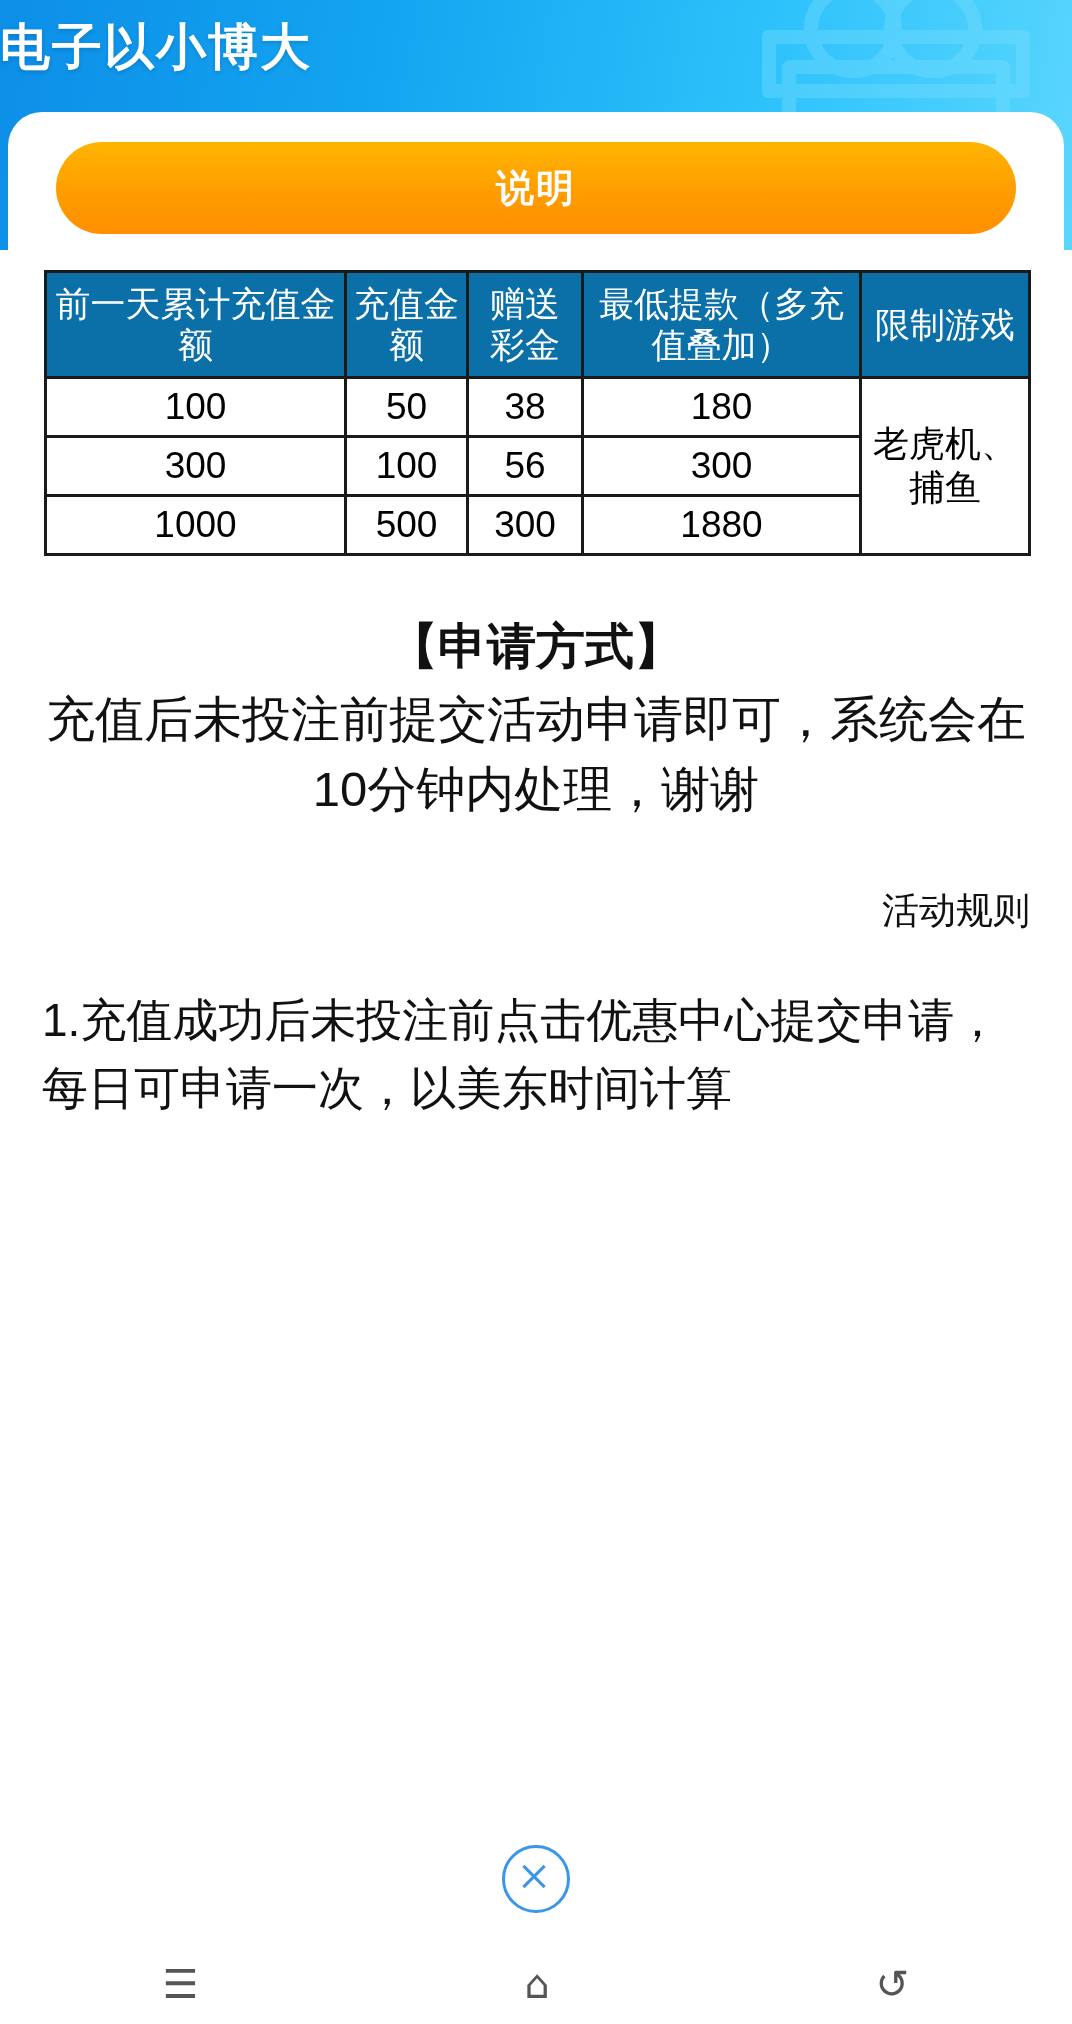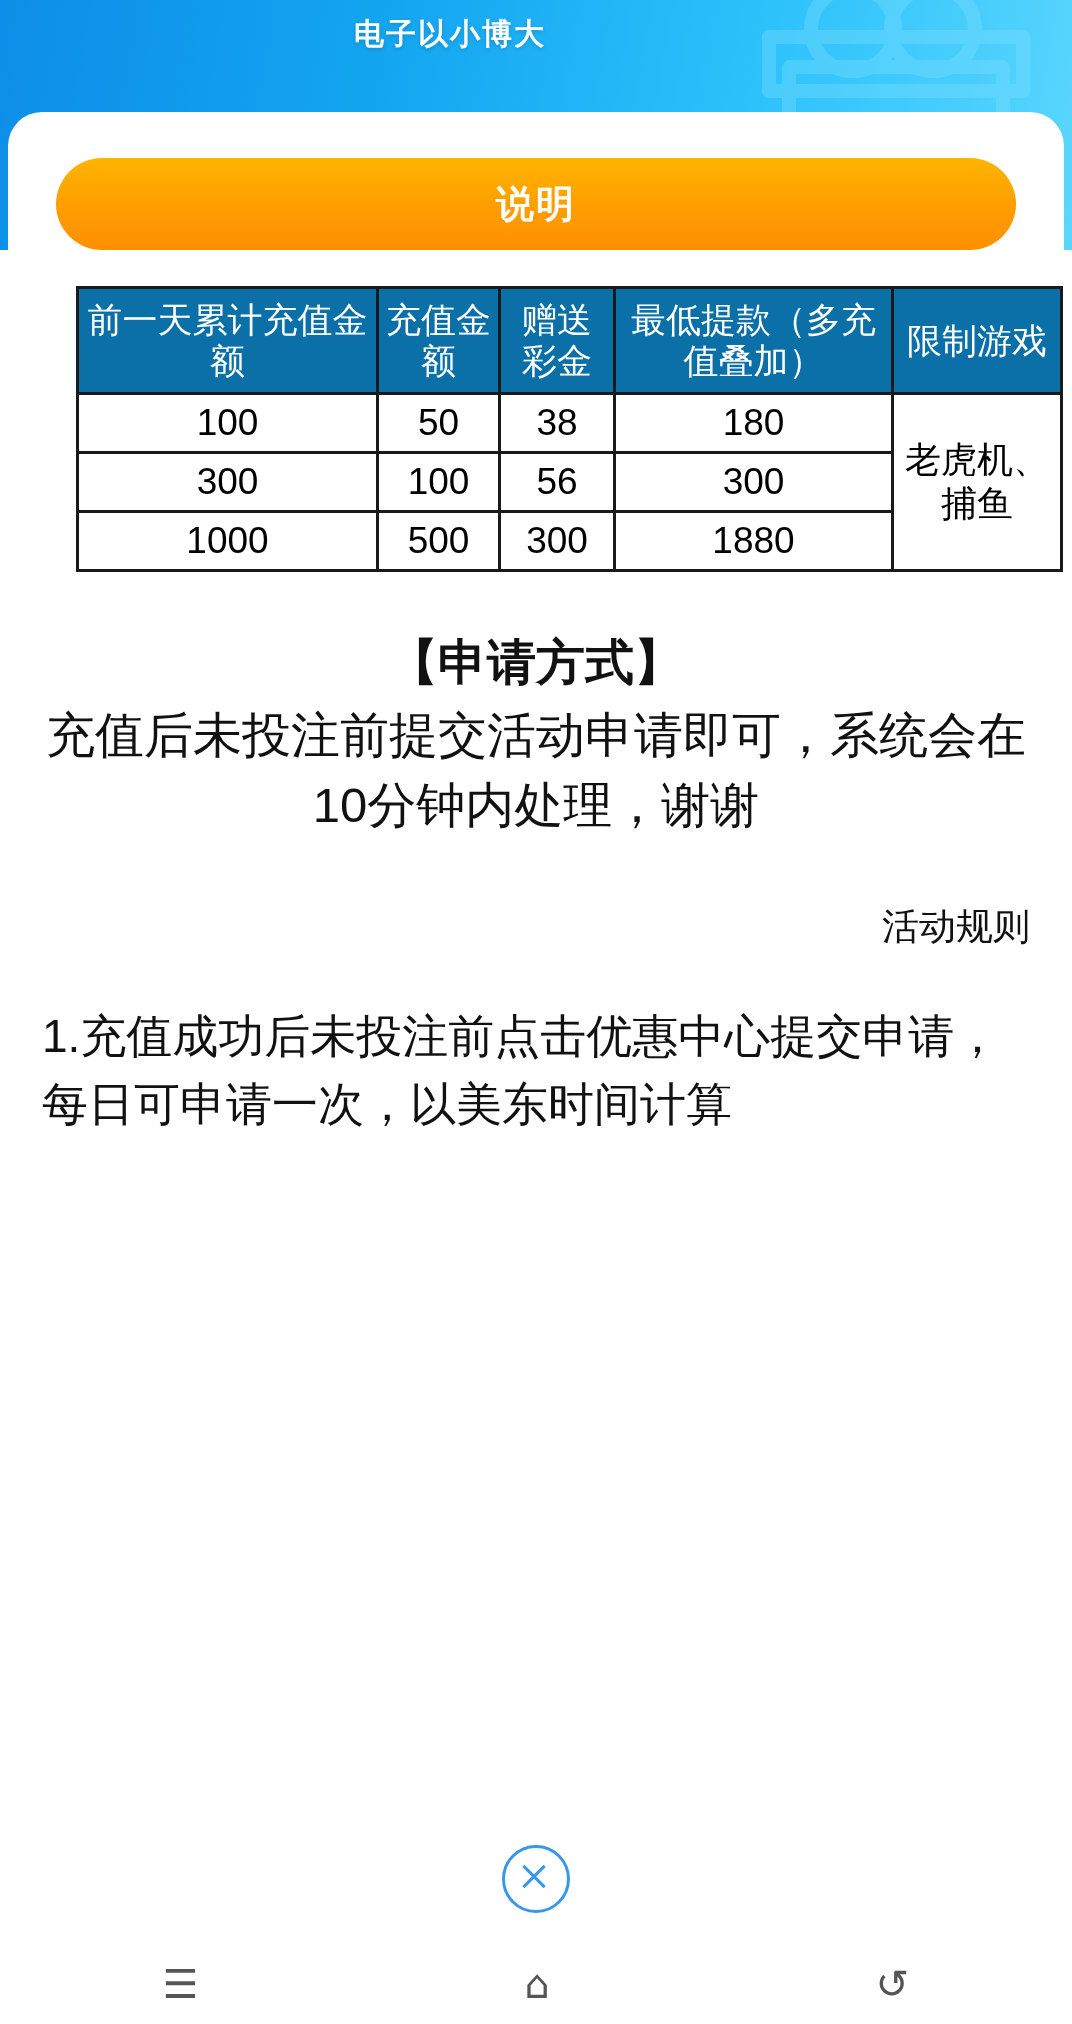--- a/index.html
+++ b/index.html
@@ -65,39 +65,38 @@
     width: 70px;
     height: 70px;
     border: 14px solid #7fe0ff;
     border-radius: 50%;
   }
   .banner-title {
     position: absolute;
     left: 0;
     top: 14px;
     width: 900px;
-    text-align: center;
     color: #ffffff;
-    font-size: 30px;
+    font-size: 50px;
     font-weight: bold;
     letter-spacing: 2px;
     text-shadow: 0 2px 4px rgba(0,0,0,0.15);
   }
 
   
   .sheet {
     position: absolute;
     left: 8px;
     top: 112px;
     width: 1056px;
     height: 1780px;
     background: #ffffff;
     border-radius: 34px 34px 0 0;
     box-sizing: border-box;
-    padding: 42px 34px 0 34px;
+    padding: 26px 34px 0 34px;
     overflow: hidden;
   }
 
   .explain-btn {
     display: block;
     width: 960px;
     height: 92px;
     margin: 4px auto 0 auto;
     border: none;
     border-radius: 46px;
@@ -113,21 +112,20 @@
   
   .table-wrap {
     margin: 36px auto 0 auto;
     width: 984px;
   }
   table.promo {
     border-collapse: collapse;
     width: 984px;
     table-layout: fixed;
     border: 3px solid #1d4ed8;
-    margin-left: 32px;
   }
   table.promo th {
     background: #0b6fa8;
     color: #ffffff;
     font-size: 35px;
     font-weight: normal;
     line-height: 1.18;
     padding: 10px 4px;
     border: 3px solid #1a1a1a;
     text-align: center;

